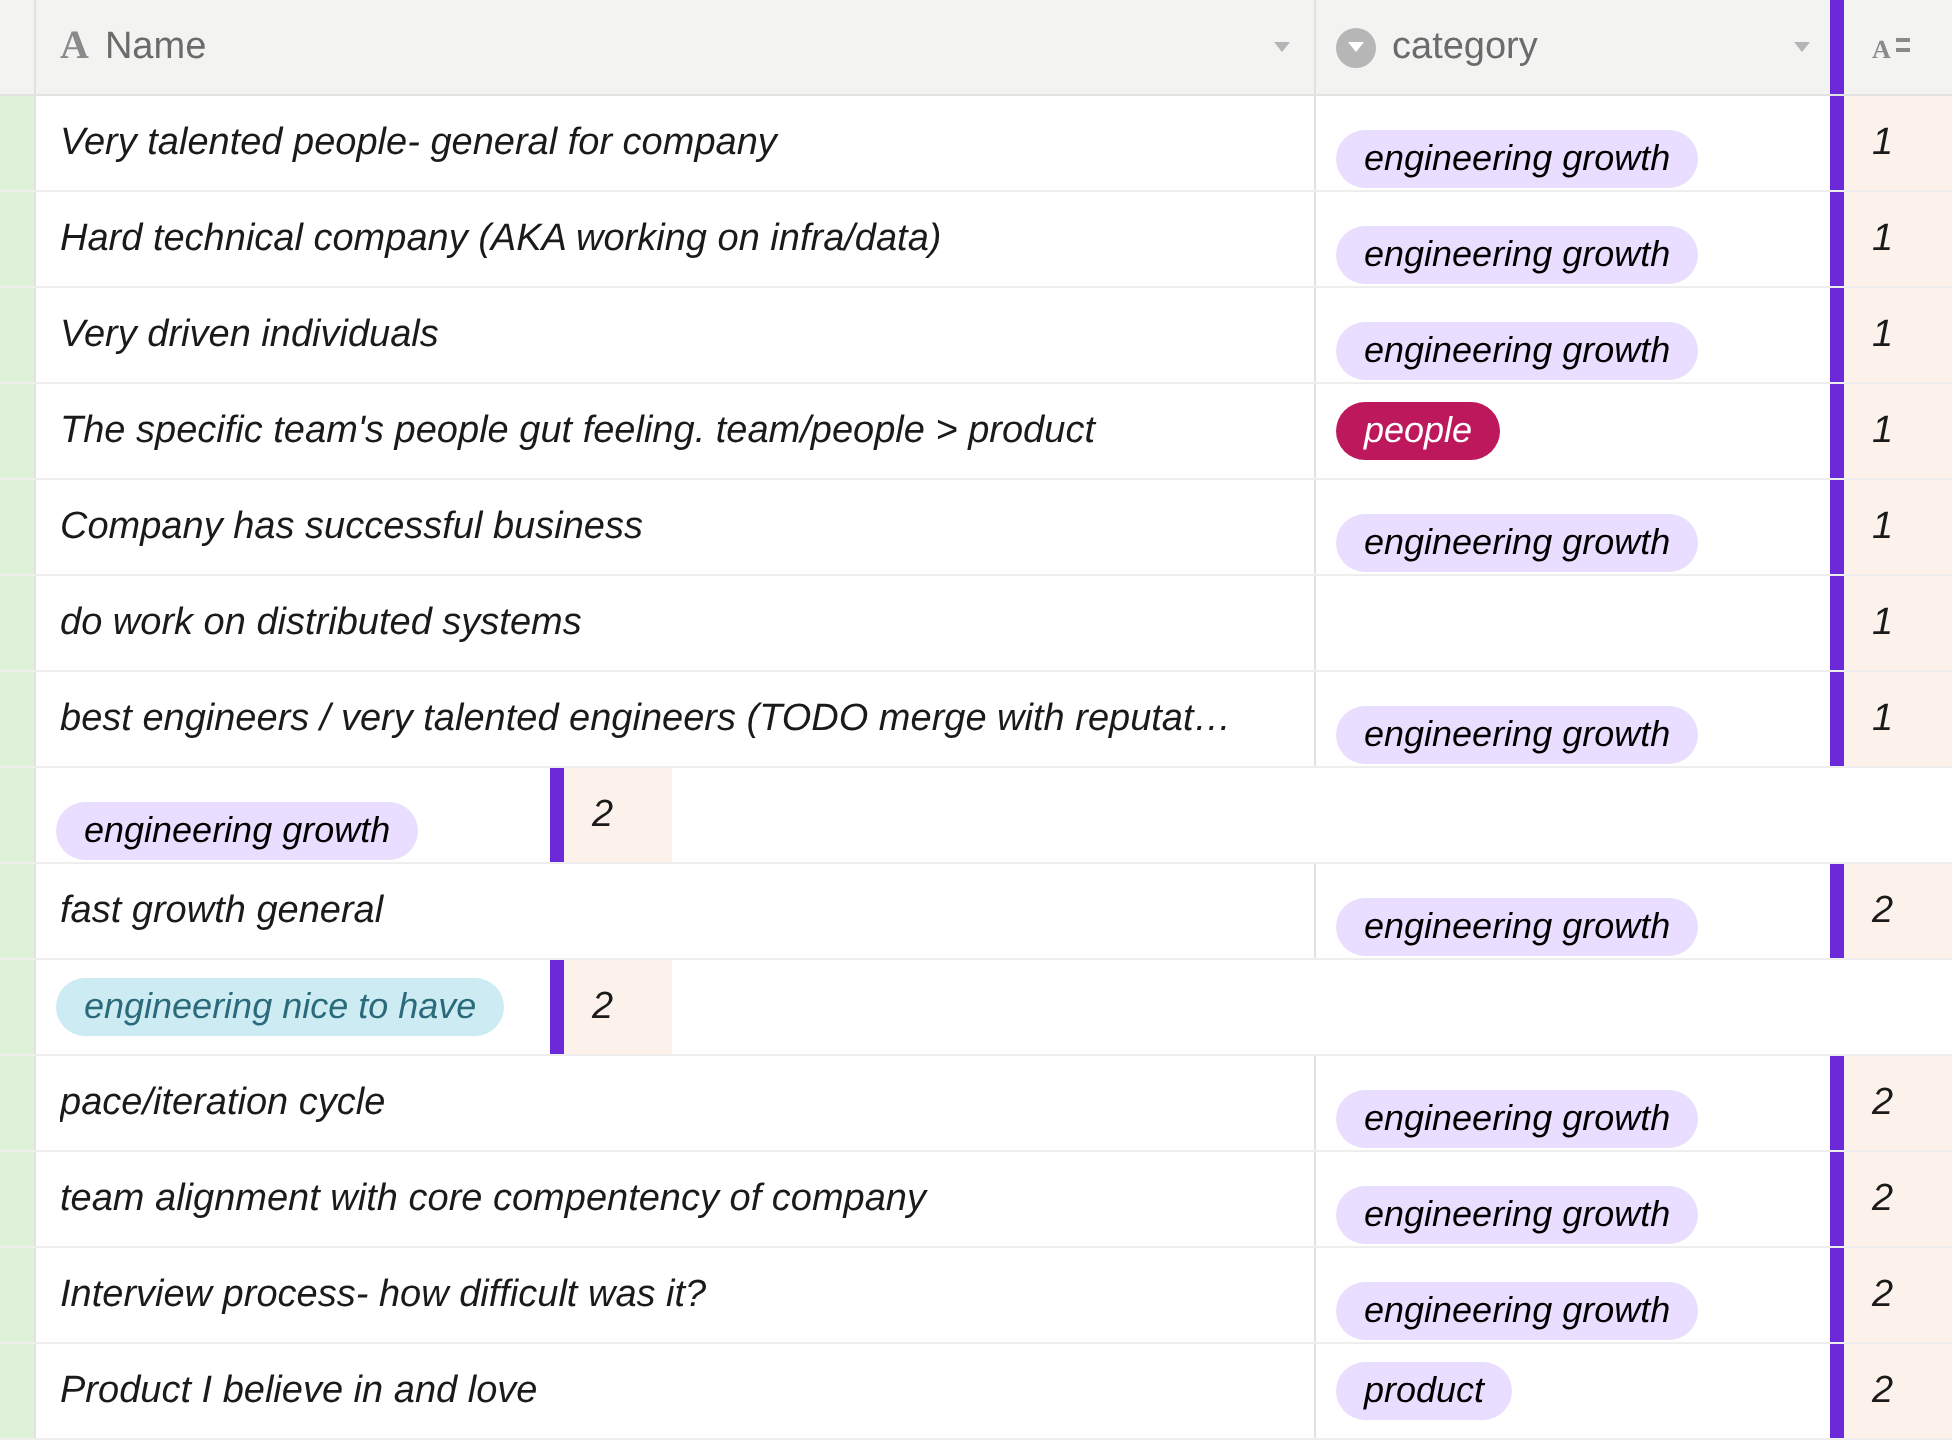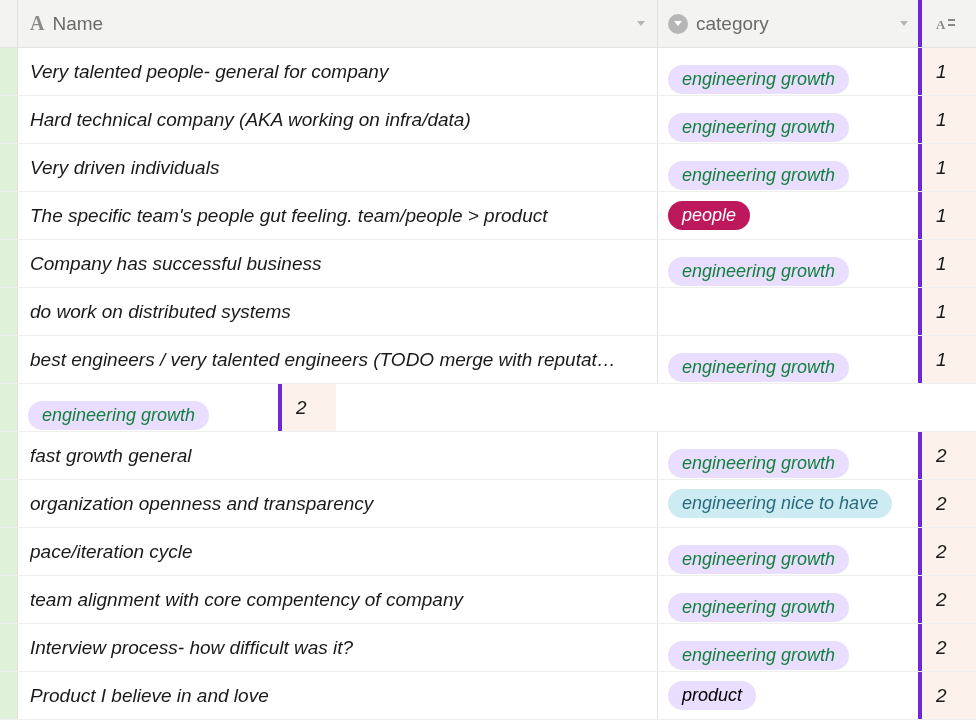--- a/index.html
+++ b/index.html
@@ -42,21 +42,21 @@
     white-space: nowrap;
     overflow: hidden;
     text-overflow: ellipsis;
   }
   .col-category {
     width: 264px;
     flex: 0 0 264px;
     display: flex;
     align-items: center;
     padding: 0 10px;
-    border-right: 4px solid #6d28d9;
+    border-right: 7px solid #6d28d9;
   }
   .col-priority {
     width: 54px;
     flex: 0 0 54px;
     display: flex;
     align-items: center;
     padding: 0 14px;
     background: #fcf2eb;
   }
   .header-cell {
@@ -99,21 +99,21 @@
     color: #8a8a8a;
   }
   .tag {
     display: inline-flex;
     align-items: center;
     padding: 4px 14px;
     border-radius: 18px;
     font-size: 18px;
     white-space: nowrap;
   }
-  .tag-eng-growth { background: #e9deff; color: #15803d; margin-top: 16px; }
+  .tag-eng-growth { background: #e9deff; color: #000000; margin-top: 16px; }
   .tag-people { background: #be185d; color: #fff; }
   .tag-nice { background: #cdebf3; color: #2a6a7a; }
   .tag-product { background: #e9deff; color: #000000; }
   .name-text {
     white-space: nowrap; overflow: hidden; text-overflow: ellipsis;
     display: block; width: 100%;
   }
 </style>
 </head>
 <body>
@@ -249,23 +249,20 @@
         </div>
         <div class="col-category">
           <span class="tag tag-eng-growth">engineering growth</span>
         </div>
         <div class="col-priority">
           <span>2</span>
         </div>
       </div>
       <div class="row">
         <div class="col-handle"></div>
-        <div class="col-name">
-          <span class="name-text">organization openness and transparency</span>
-        </div>
         <div class="col-category">
           <span class="tag tag-nice">engineering nice to have</span>
         </div>
         <div class="col-priority">
           <span>2</span>
         </div>
       </div>
       <div class="row">
         <div class="col-handle"></div>
         <div class="col-name">

